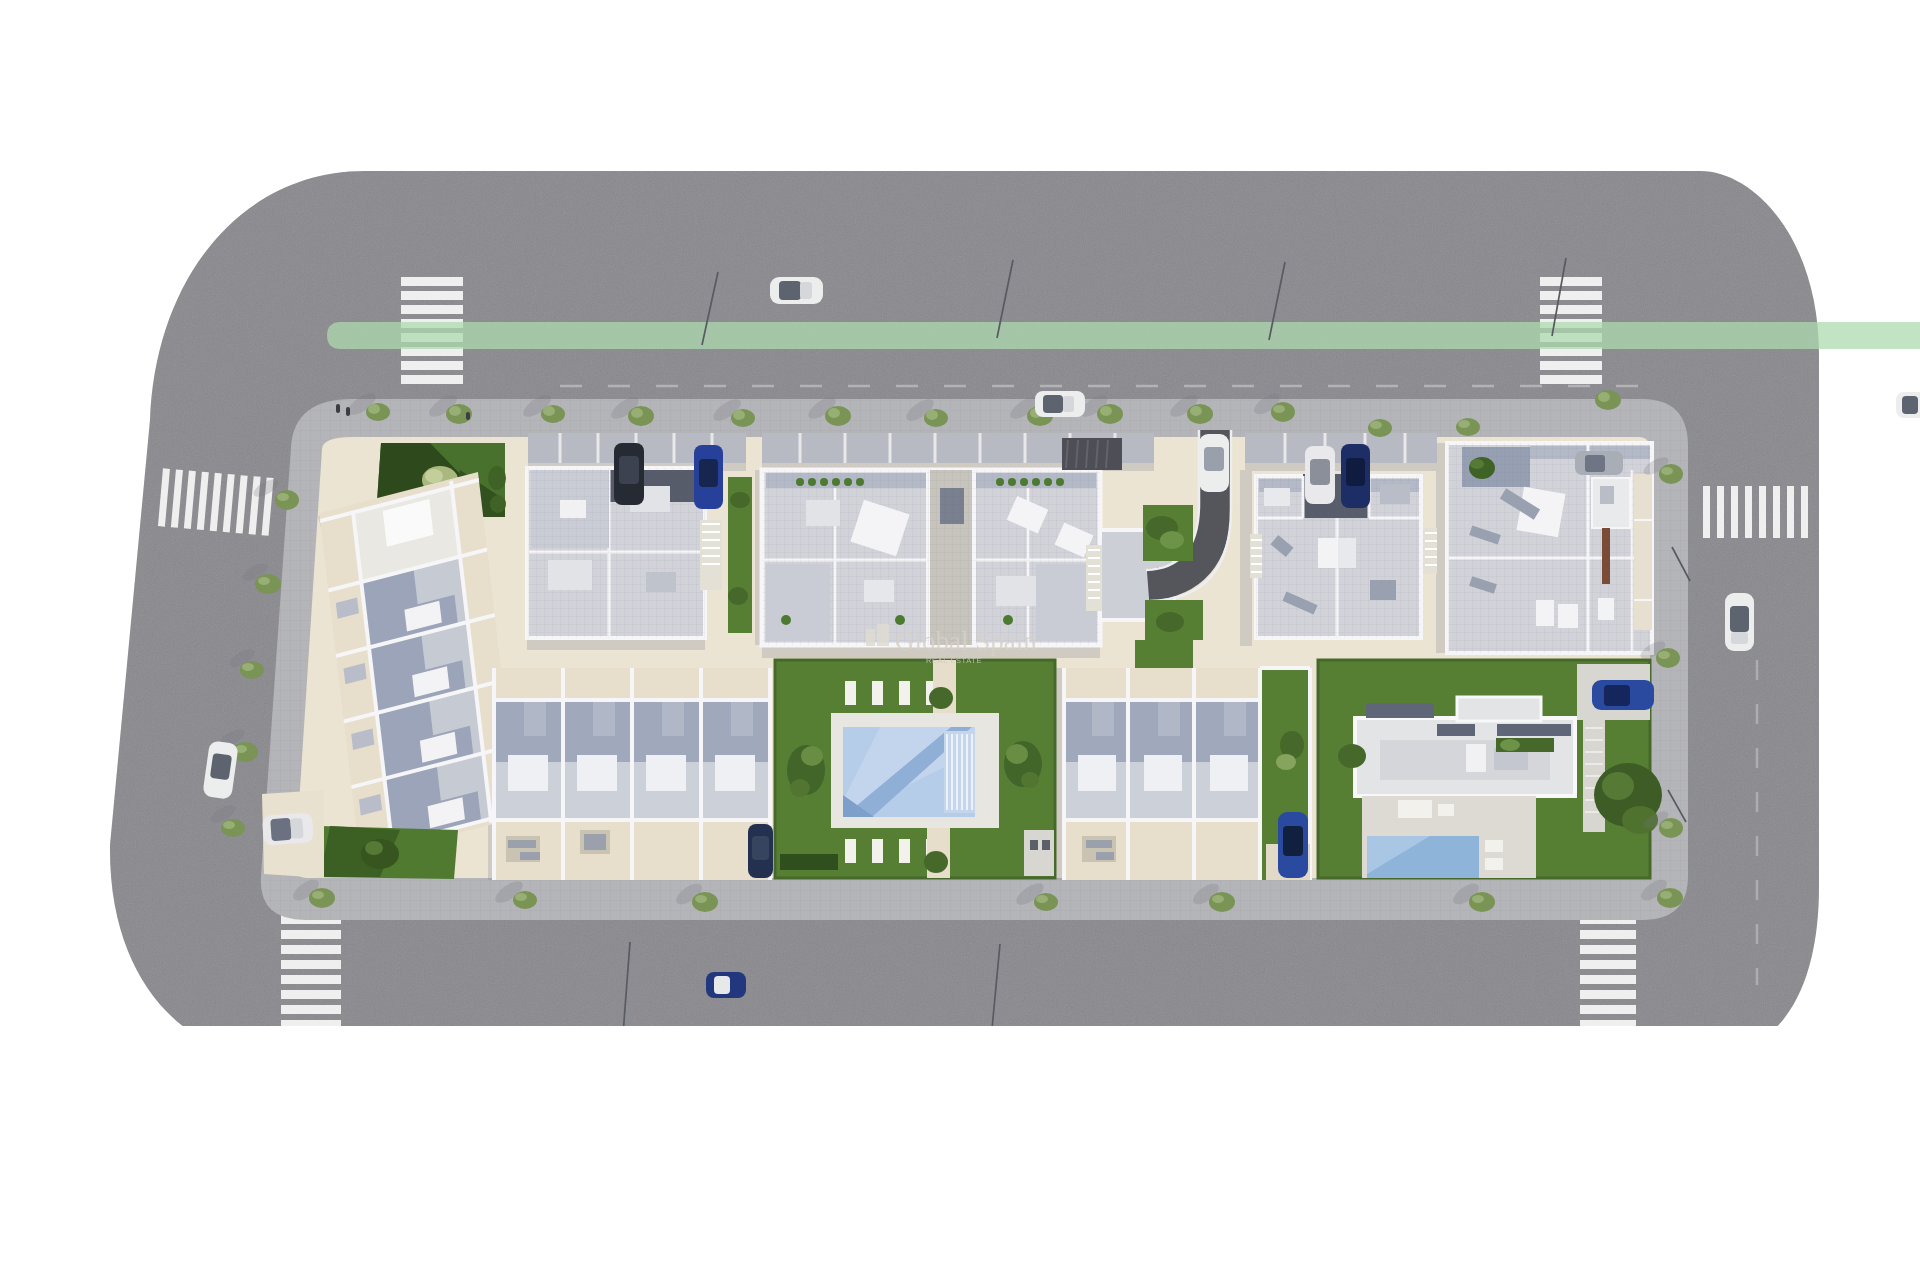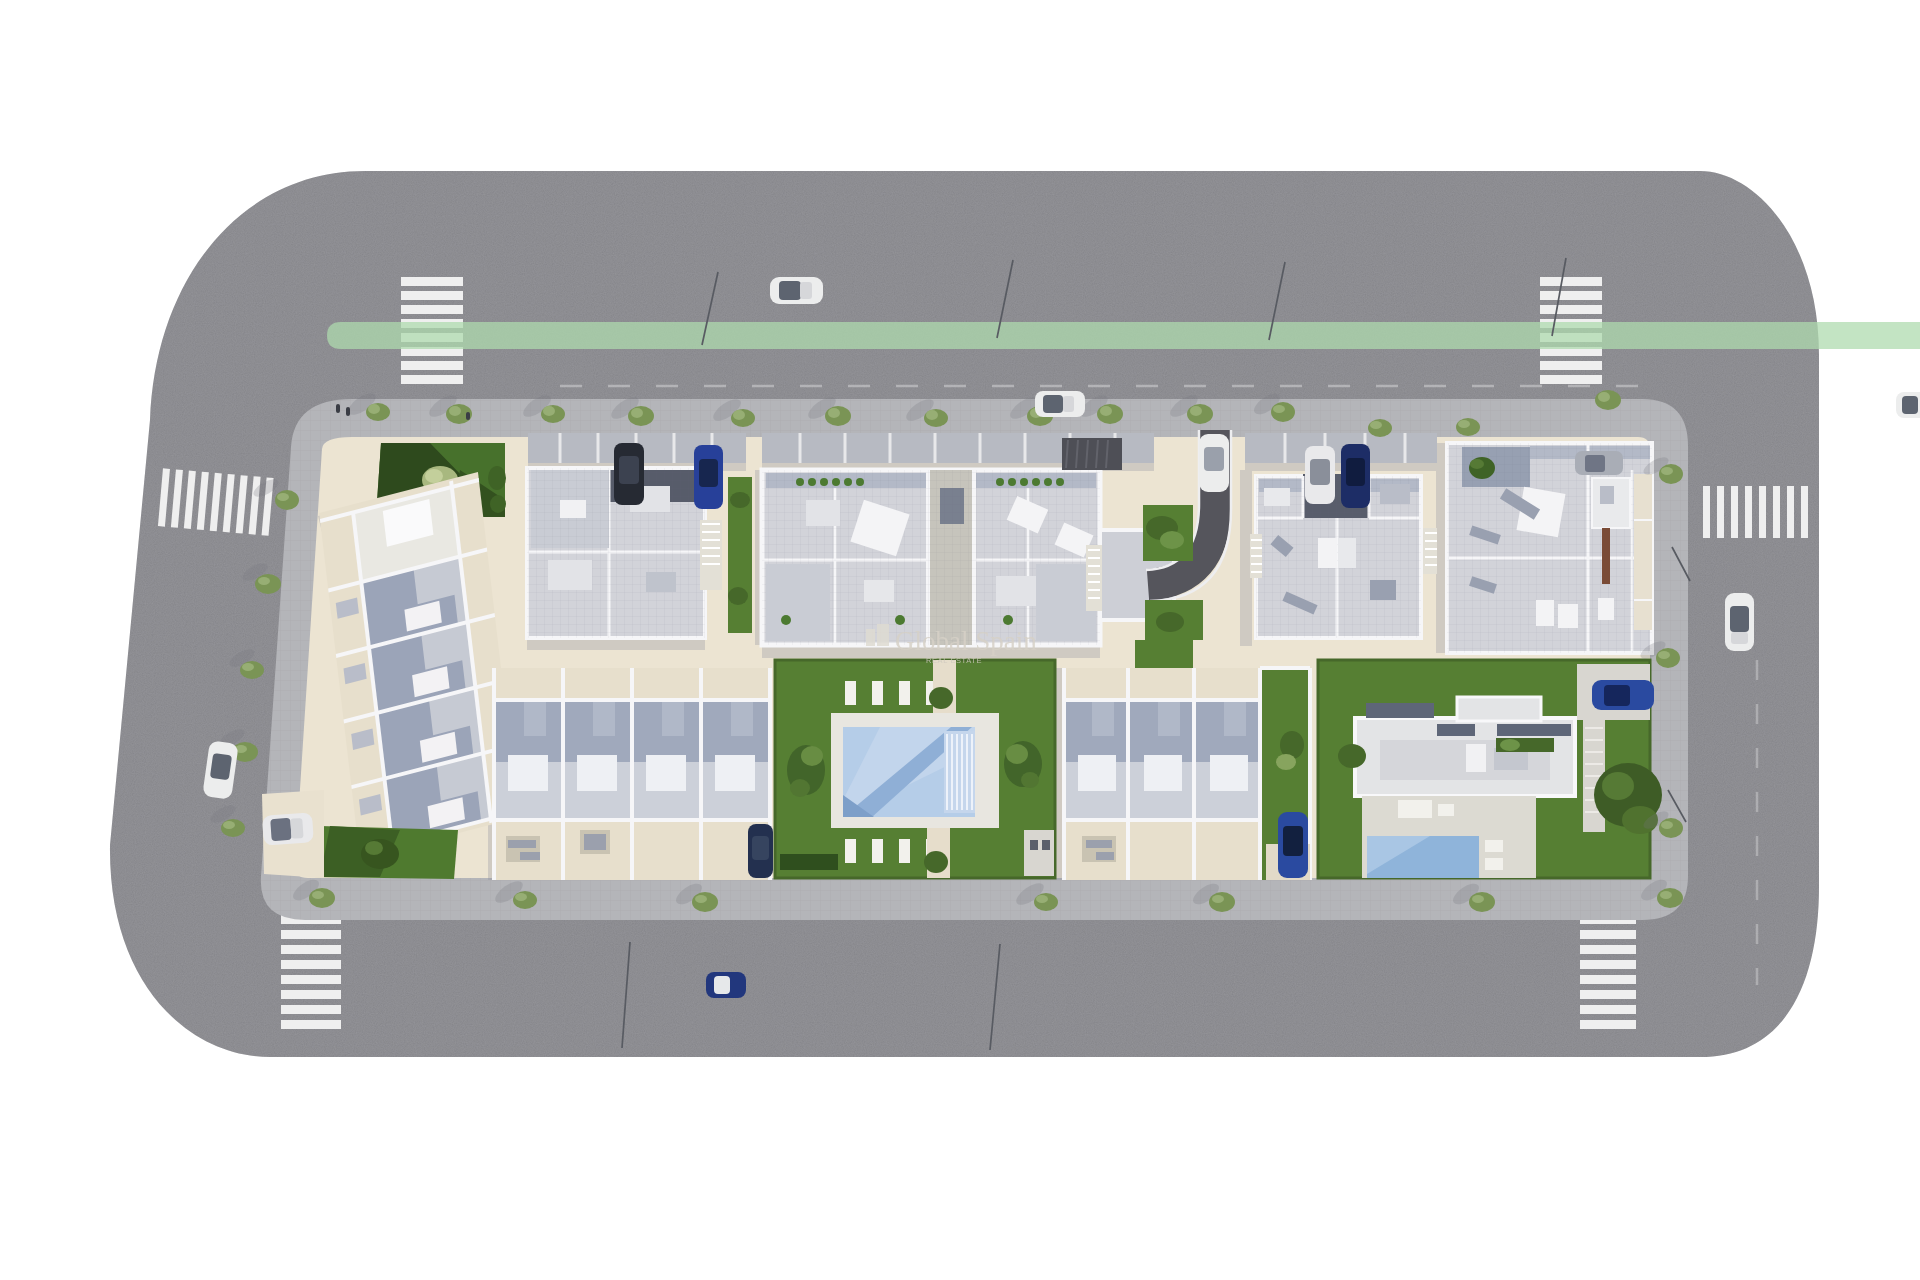--- a/index.html
+++ b/index.html
@@ -1,16 +1,16 @@
 <!DOCTYPE html>
 <html><head>
 <meta charset="utf-8">
 <style>
   html,body{margin:0;padding:0;background:#ffffff;font-family:"Liberation Sans",sans-serif;}
-  .stage{position:relative;width:1920px;height:1280px;overflow:hidden;background:#a21caf;}
+  .stage{position:relative;width:1920px;height:1026px;overflow:hidden;background:#a21caf;}
 </style>
 </head>
 <body>
 <div class="stage">
 <svg width="1920" height="1280" viewBox="0 0 1920 1280" xmlns="http://www.w3.org/2000/svg">
 <defs>
   <pattern id="pav" width="10" height="10" patternUnits="userSpaceOnUse">
     <rect width="10" height="10" fill="#b4b5b9"></rect>
     <path d="M0 0H10M0 0V10" stroke="#a6a6aa" stroke-width="1" opacity="0.55"></path>
   </pattern>

